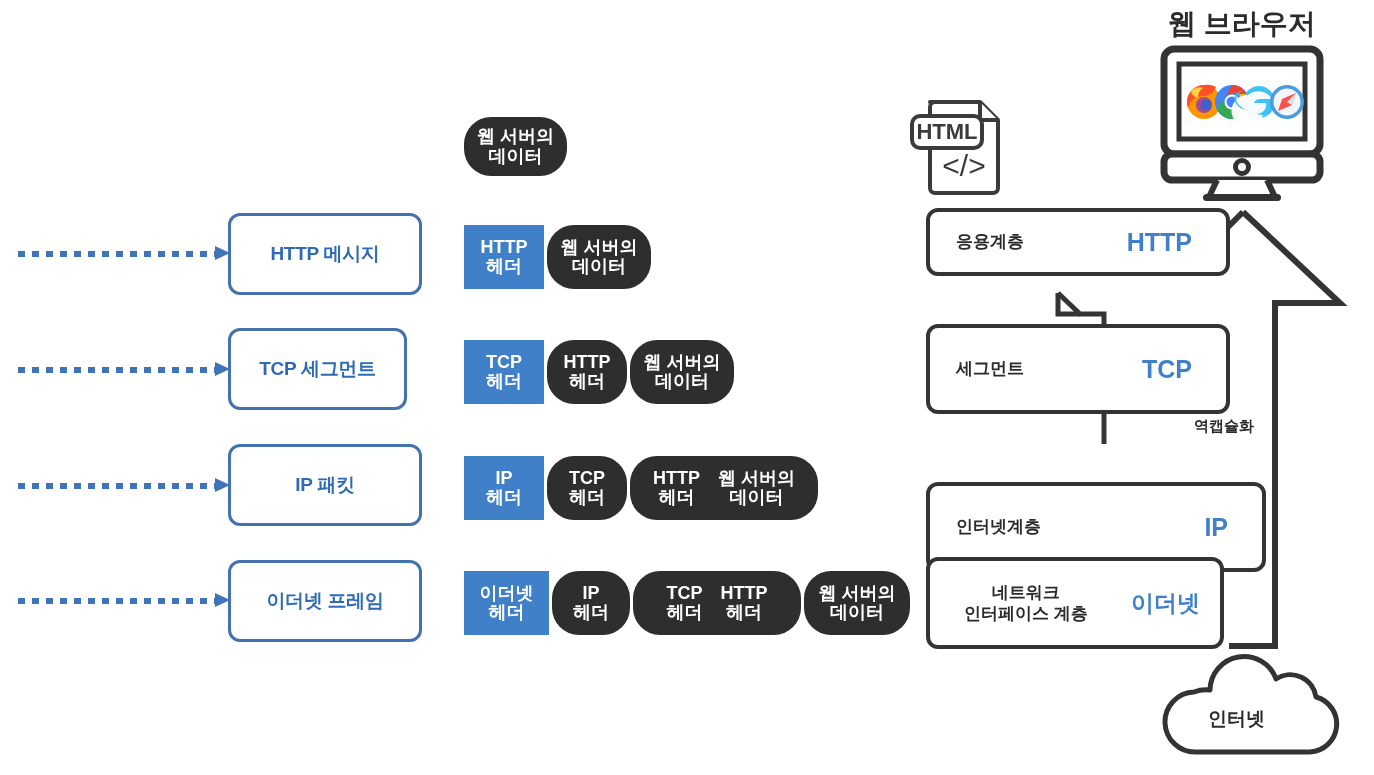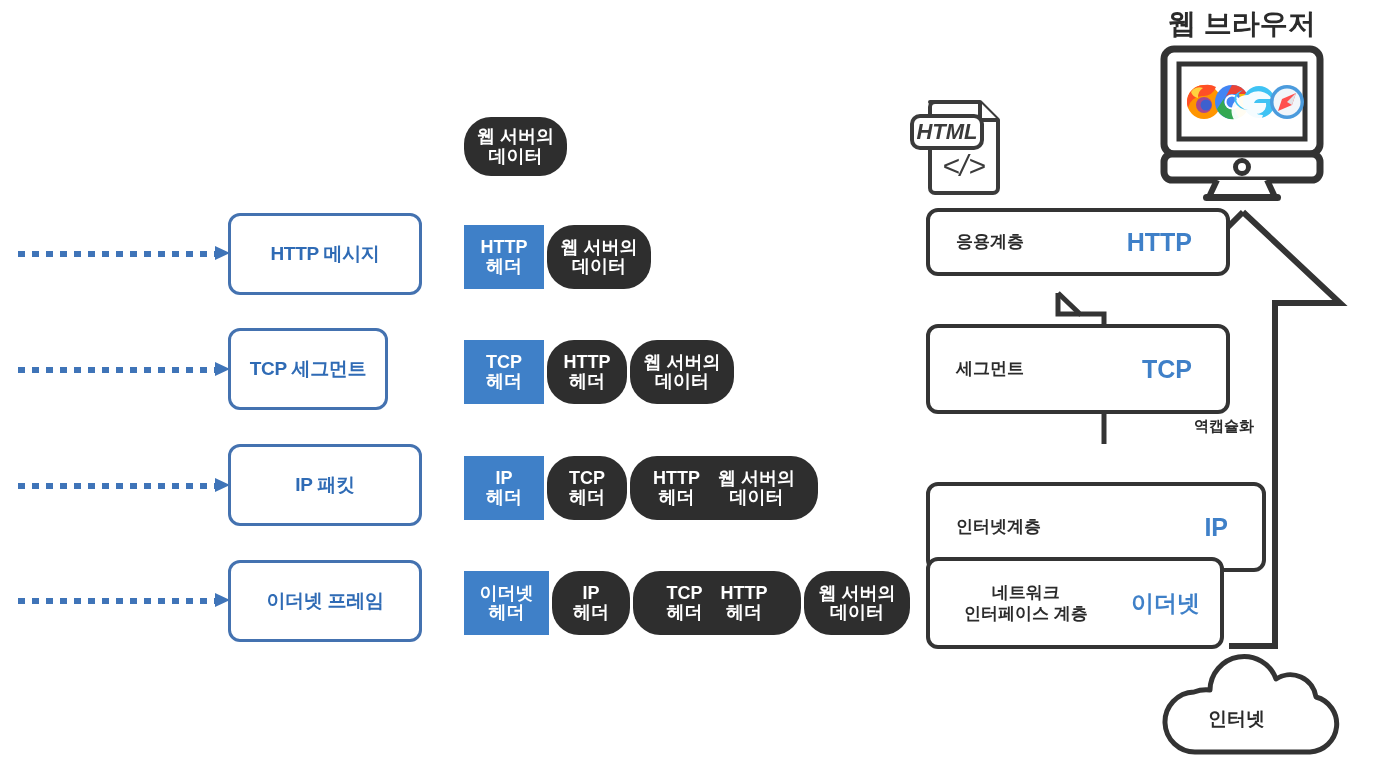--- a/index.html
+++ b/index.html
@@ -3,21 +3,21 @@
 <meta charset="utf-8">
 <title>TCP/IP 역캡슐화 다이어그램</title>
 <style>
   html,body{margin:0;padding:0;background:#ffffff;}
   body{
     font-family:"Liberation Sans","DejaVu Sans",sans-serif;
     width:1374px;height:775px;position:relative;overflow:hidden;
     -webkit-font-smoothing:antialiased;
   }
   .stage{position:absolute;left:0;top:0;width:1374px;height:775px;}
-  .abs{position:absolute;font-style:italic;}
+  .abs{position:absolute;}
 
   
   .pdu-box{
     position:absolute;
     border:3px solid #4472b0;
     border-radius:12px;
     background:#ffffff;
     display:flex;align-items:center;justify-content:center;
     color:#2f6bb5;
     font-weight:bold;
@@ -99,21 +99,21 @@
     <div class="head"></div>
   </div>
   <div class="dotted-arrow abs" style="left:18px;top:595px;width:212px;">
     <div class="line"></div>
     <div class="head"></div>
   </div>
 
   <div class="pdu-box" style="left:228px;top:213px;width:194px;height:82px;">
     <span>HTTP 메시지</span>
   </div>
-  <div class="pdu-box" style="left:228px;top:328px;width:160px;height:82px;">
+  <div class="pdu-box" style="left:228px;top:328px;width:179px;height:82px;">
     <span>TCP 세그먼트</span>
   </div>
   <div class="pdu-box" style="left:228px;top:444px;width:194px;height:82px;">
     <span>IP 패킷</span>
   </div>
   <div class="pdu-box" style="left:228px;top:560px;width:194px;height:82px;">
     <span>이더넷 프레임</span>
   </div>
 
   <div class="pkt-row" style="left:464px;top:117px;height:59px;">

